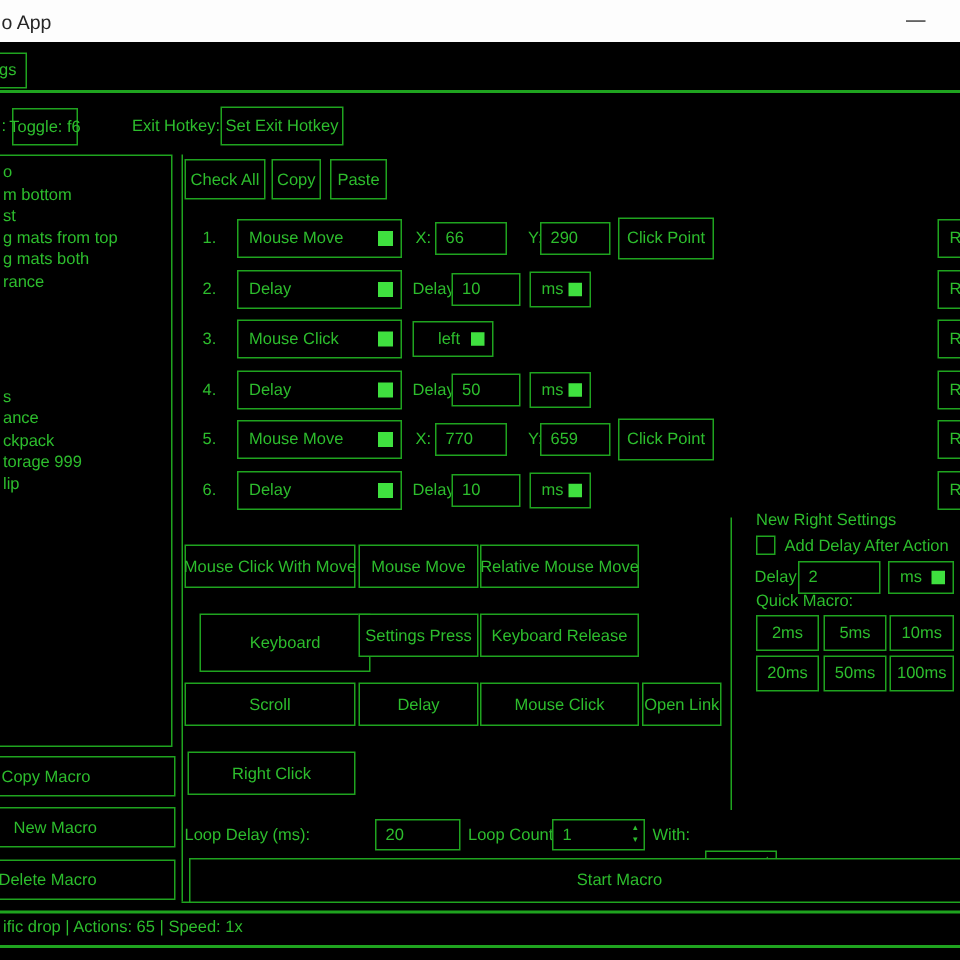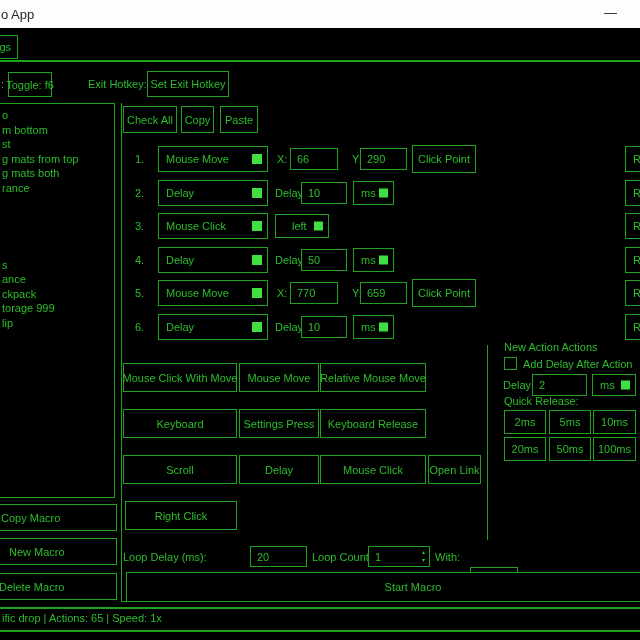--- a/index.html
+++ b/index.html
@@ -149,42 +149,42 @@
   <div class="abs combo" style="left:353px;top:315px;width:41px;height:24px;">
     <span>ms</span>
     <span class="sq small"></span>
   </div>
   <div class="abs btn leftpad" style="left:625px;top:314px;width:60px;height:26px;padding-left:7px;">R</div>
 
   <div class="abs btn" style="left:123px;top:363px;width:114px;height:29px;">Mouse Click With Move</div>
   <div class="abs btn" style="left:239px;top:363px;width:80px;height:29px;">Mouse Move</div>
   <div class="abs btn" style="left:320px;top:363px;width:106px;height:29px;">Relative Mouse Move</div>
 
-  <div class="abs btn" style="left:123px;top:409px;width:114px;height:29px;">Keyboard</div>
+  <div class="abs btn" style="left:133px;top:409px;width:114px;height:39px;">Keyboard</div>
   <div class="abs btn" style="left:239px;top:409px;width:80px;height:29px;">Settings Press</div>
   <div class="abs btn" style="left:320px;top:409px;width:106px;height:29px;">Keyboard Release</div>
 
   <div class="abs btn" style="left:123px;top:455px;width:114px;height:29px;">Scroll</div>
   <div class="abs btn" style="left:239px;top:455px;width:80px;height:29px;">Delay</div>
   <div class="abs btn" style="left:320px;top:455px;width:106px;height:29px;">Mouse Click</div>
   <div class="abs btn" style="left:428px;top:455px;width:53px;height:29px;">Open Link</div>
 
   <div class="abs btn" style="left:125px;top:501px;width:112px;height:29px;">Right Click</div>
 
   <div class="abs vline" style="left:487px;top:345px;height:195px;"></div>
-  <span class="abs lbl" style="left:504px;top:341px;">New Action Actions</span>
+  <span class="abs lbl" style="left:504px;top:341px;">New Right Settings</span>
   <div class="abs checkbox" style="left:504px;top:357px;width:13px;height:13px;"></div>
   <span class="abs lbl" style="left:523px;top:358px;">Add Delay After Action</span>
   <span class="abs lbl" style="left:503px;top:379px;">Delay:</span>
   <div class="abs input" style="left:532px;top:374px;width:55px;height:22px;">2</div>
   <div class="abs combo" style="left:592px;top:374px;width:44px;height:22px;">
     <span>ms</span>
     <span class="sq small"></span>
   </div>
-  <span class="abs lbl" style="left:504px;top:395px;">Quick Release:</span>
+  <span class="abs lbl" style="left:504px;top:395px;">Quick Macro:</span>
   <div class="abs btn" style="left:504px;top:410px;width:42px;height:24px;">2ms</div>
   <div class="abs btn" style="left:549px;top:410px;width:42px;height:24px;">5ms</div>
   <div class="abs btn" style="left:593px;top:410px;width:43px;height:24px;">10ms</div>
   <div class="abs btn" style="left:504px;top:437px;width:42px;height:24px;">20ms</div>
   <div class="abs btn" style="left:549px;top:437px;width:42px;height:24px;">50ms</div>
   <div class="abs btn" style="left:593px;top:437px;width:43px;height:24px;">100ms</div>
 
   <span class="abs lbl" style="left:123px;top:551px;">Loop Delay (ms):</span>
   <div class="abs input" style="left:250px;top:546px;width:57px;height:21px;">20</div>
   <span class="abs lbl" style="left:312px;top:551px;">Loop Count:</span>

